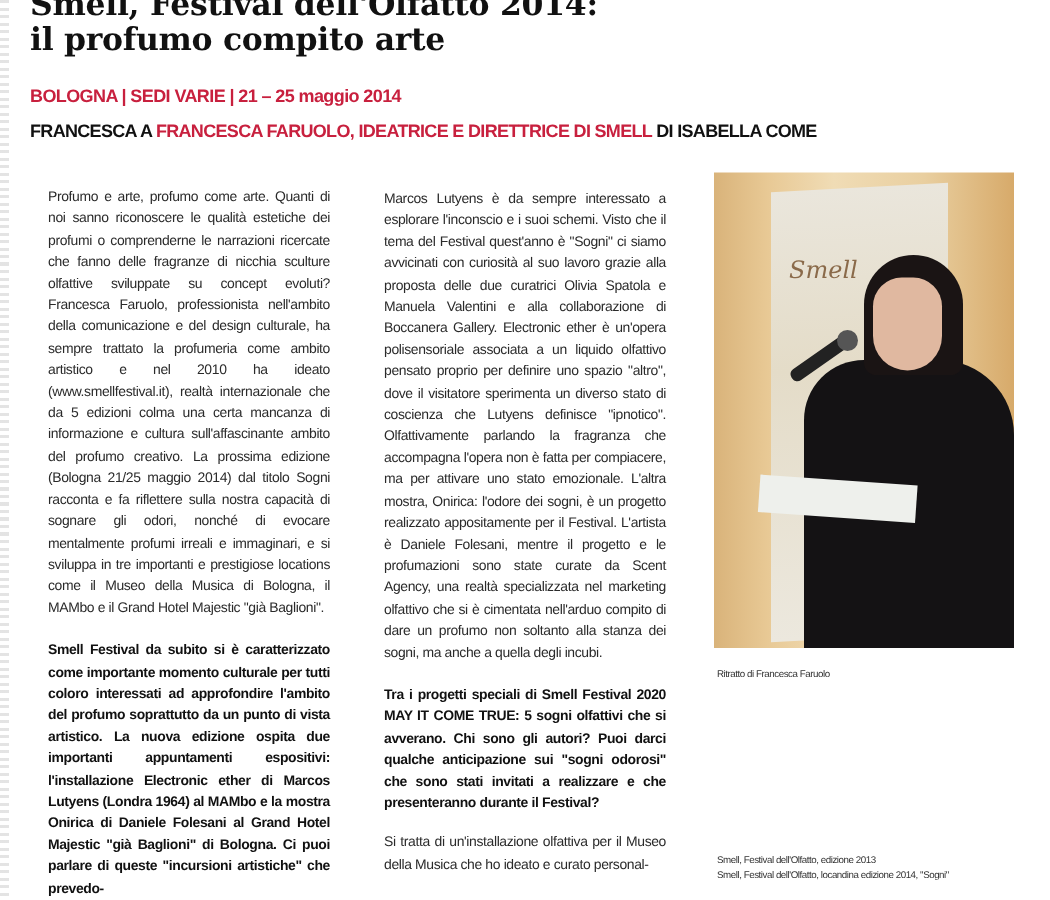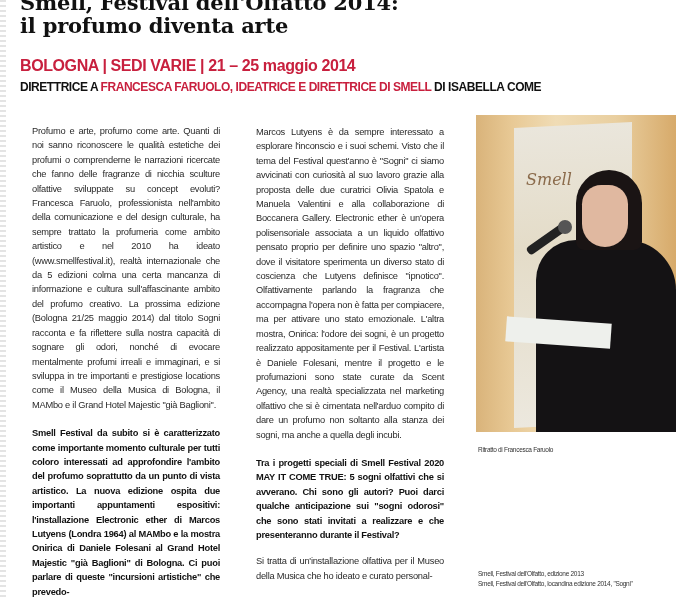--- a/index.html
+++ b/index.html
@@ -10,21 +10,21 @@
     background-image: repeating-linear-gradient(180deg, #d8d8d8 0 2px, #ffffff 2px 5px);
     opacity: 0.7;
   }
   .title {
     position: absolute; left: 20px; top: -9px; width: 480px;
     font-family: "DejaVu Serif", "Liberation Serif", serif;
     font-size: 21px; line-height: 23px; color: #111; letter-spacing: -0.2px;
   }
   .meta {
     position: absolute; left: 20px; top: 57px;
-    font-size: 16px; font-weight: bold; color: #c8203e; letter-spacing: -0.4px;
+    font-size: 12px; font-weight: bold; color: #c8203e; letter-spacing: -0.4px;
   }
   .interview {
     position: absolute; left: 20px; top: 80px; white-space: nowrap;
     font-size: 12px; font-weight: bold; color: #111; letter-spacing: -0.45px;
   }
   .interview .red { color: #c8203e; margin-top: 31px; }
   .col {
     position: absolute; width: 212px;
     font-size: 9.3px; line-height: 14.4px; color: #2a2a2a;
     text-align: justify; letter-spacing: -0.25px;
@@ -82,27 +82,27 @@
     font-size: 6.5px; line-height: 10px; color: #333; letter-spacing: -0.3px;
   }
 </style>
 </head>
 <body>
 
 <div class="edge"></div>
 
 <h1 class="title">
   <span>Smell, Festival dell'Olfatto 2014:</span><br>
-  <span>il profumo diventa arte</span>
+  <span>il profumo compito arte</span>
 </h1>
 
 <div class="meta">BOLOGNA | SEDI VARIE | 21 – 25 maggio 2014</div>
 
 <div class="interview">
-  <span>DIRETTRICE A </span><span class="red">FRANCESCA FARUOLO, IDEATRICE E DIRETTRICE DI SMELL</span><span> DI ISABELLA COME</span>
+  <span>FRANCESCA A </span><span class="red">FRANCESCA FARUOLO, IDEATRICE E DIRETTRICE DI SMELL</span><span> DI ISABELLA COME</span>
 </div>
 
 <div class="col col1">
   <p>Profumo e arte, profumo come arte. Quanti di noi sanno riconoscere le qualità estetiche dei profumi o comprenderne le narrazioni ricercate che fanno delle fragranze di nicchia sculture olfattive sviluppate su concept evoluti? Francesca Faruolo, professionista nell'ambito della comunicazione e del design culturale, ha sempre trattato la profumeria come ambito artistico e nel 2010 ha ideato (www.smellfestival.it), realtà internazionale che da 5 edizioni colma una certa mancanza di informazione e cultura sull'affascinante ambito del profumo creativo. La prossima edizione (Bologna 21/25 maggio 2014) dal titolo Sogni racconta e fa riflettere sulla nostra capacità di sognare gli odori, nonché di evocare mentalmente profumi irreali e immaginari, e si sviluppa in tre importanti e prestigiose locations come il Museo della Musica di Bologna, il MAMbo e il Grand Hotel Majestic "già Baglioni".</p>
   <p class="q">Smell Festival da subito si è caratterizzato come importante momento culturale per tutti coloro interessati ad approfondire l'ambito del profumo soprattutto da un punto di vista artistico. La nuova edizione ospita due importanti appuntamenti espositivi: l'installazione Electronic ether di Marcos Lutyens (Londra 1964) al MAMbo e la mostra Onirica di Daniele Folesani al Grand Hotel Majestic "già Baglioni" di Bologna. Ci puoi parlare di queste "incursioni artistiche" che prevedo-</p>
 </div>
 
 <div class="col col2">
   <p>Marcos Lutyens è da sempre interessato a esplorare l'inconscio e i suoi schemi. Visto che il tema del Festival quest'anno è "Sogni" ci siamo avvicinati con curiosità al suo lavoro grazie alla proposta delle due curatrici Olivia Spatola e Manuela Valentini e alla collaborazione di Boccanera Gallery. Electronic ether è un'opera polisensoriale associata a un liquido olfattivo pensato proprio per definire uno spazio "altro", dove il visitatore sperimenta un diverso stato di coscienza che Lutyens definisce "ipnotico". Olfattivamente parlando la fragranza che accompagna l'opera non è fatta per compiacere, ma per attivare uno stato emozionale. L'altra mostra, Onirica: l'odore dei sogni, è un progetto realizzato appositamente per il Festival. L'artista è Daniele Folesani, mentre il progetto e le profumazioni sono state curate da Scent Agency, una realtà specializzata nel marketing olfattivo che si è cimentata nell'arduo compito di dare un profumo non soltanto alla stanza dei sogni, ma anche a quella degli incubi.</p>
   <p class="q gap">Tra i progetti speciali di Smell Festival 2020 MAY IT COME TRUE: 5 sogni olfattivi che si avverano. Chi sono gli autori? Puoi darci qualche anticipazione sui "sogni odorosi" che sono stati invitati a realizzare e che presenteranno durante il Festival?</p>

